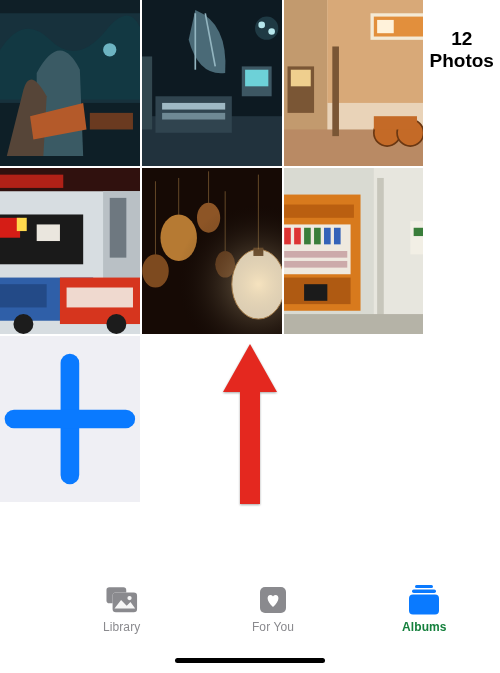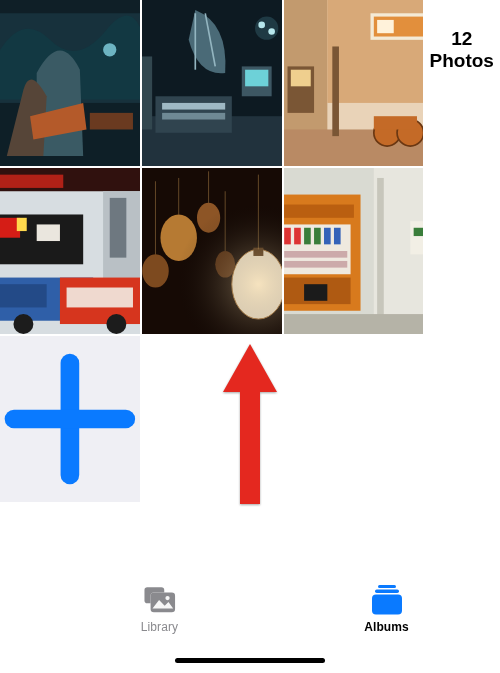--- a/index.html
+++ b/index.html
@@ -17,21 +17,21 @@
 
     
     .arrow { position:absolute; left:50%; top:344px; transform:translateX(-50%); pointer-events:none; filter:drop-shadow(0 1px 1px rgba(0,0,0,.35)); }
     .arrow svg { display:block; }
 
     .tab-bar { position:absolute; left:0; right:0; bottom:0; height:96px; background:#fff; display:flex; justify-content:space-around; align-items:flex-start; padding-top:8px;padding-left:46px; }
     .tab { width:100px; display:flex; flex-direction:column; align-items:center; gap:5px; }
     .tab .icon { width:32px; height:30px; display:flex; align-items:center; justify-content:center; }
     .tab .label { font-size:12px; font-weight:500; letter-spacing:.1px; }
     .tab.inactive .label { color:#8a8a8e; }
-    .tab.active .label { color:#000000; font-weight:600; }
+    .tab.active .label { color:#15803d; font-weight:600; }
 
     .home-indicator { position:absolute; bottom:10px; left:50%; transform:translateX(-50%); width:150px; height:5px; border-radius:3px; background:#000; }
   </style>
 </head>
 <body>
 
 <div class="app">
 
   <div class="grid">
 
@@ -188,20 +188,29 @@
           <rect x="0.5" y="0.5" width="21" height="17" rx="3" fill="#8a8a8e"></rect>
           <rect x="7" y="6" width="26" height="21" rx="3.5" fill="#fff"></rect>
           <rect x="7" y="6" width="26" height="21" rx="3.5" fill="#8a8a8e"></rect>
           <path d="M9 23 L16 14 L22 20 L26 16 L31 23 Z" fill="#fff" opacity=".92"></path>
           <circle cx="25" cy="12" r="2.3" fill="#fff" opacity=".92"></circle>
         </svg>
       </span>
       <span class="label">Library</span>
     </div>
 
+    <div class="tab inactive">
+      <span class="icon">
+        <svg width="28" height="28" viewBox="0 0 28 28">
+          <rect x="1" y="1" width="26" height="26" rx="5" fill="#8a8a8e"></rect>
+          <path d="M14 21 C7 15 7.5 9 11.5 9 C13.3 9 14 10.5 14 10.5 C14 10.5 14.7 9 16.5 9 C20.5 9 21 15 14 21 Z" fill="#fff"></path>
+        </svg>
+      </span>
+      <span class="label">For You</span>
+    </div>
 
     <div class="tab active">
       <span class="icon">
         <svg width="32" height="30" viewBox="0 0 32 30">
           <rect x="7" y="0" width="18" height="3" rx="1.5" fill="#0a7aff"></rect>
           <rect x="4" y="4.5" width="24" height="3.5" rx="1.75" fill="#0a7aff"></rect>
           <rect x="1" y="9.5" width="30" height="20" rx="4" fill="#0a7aff"></rect>
         </svg>
       </span>
       <span class="label">Albums</span>

